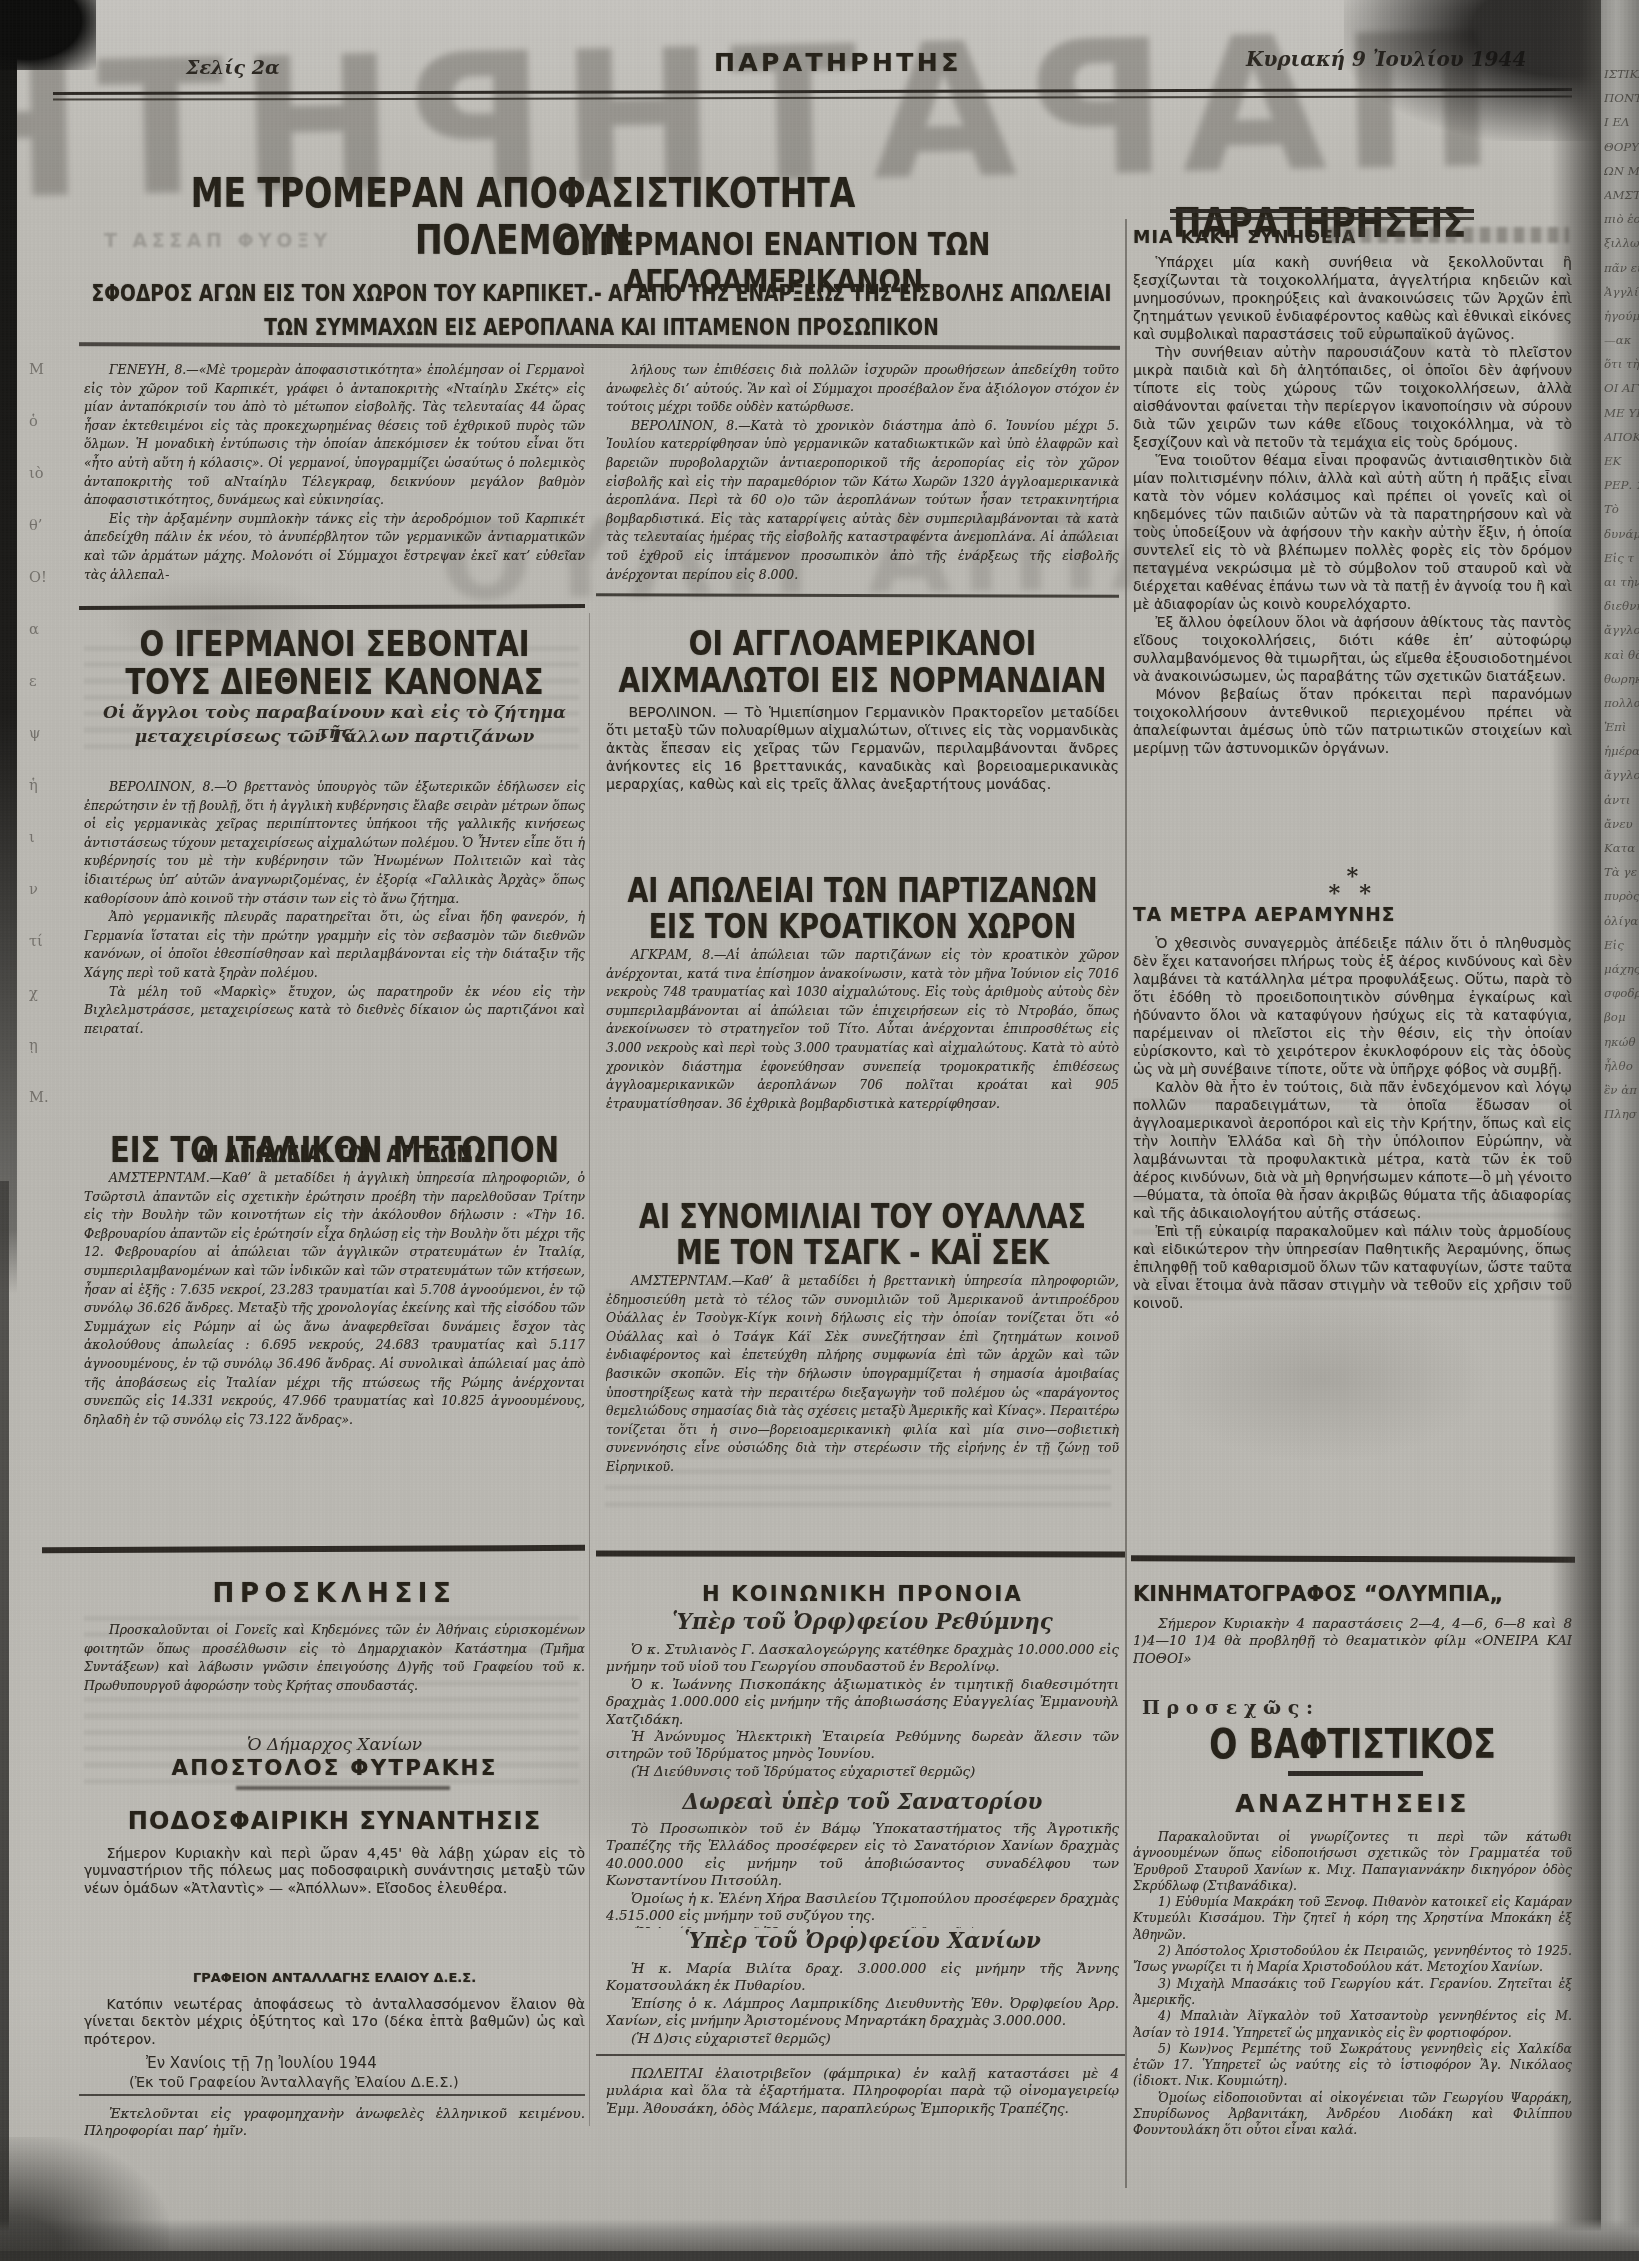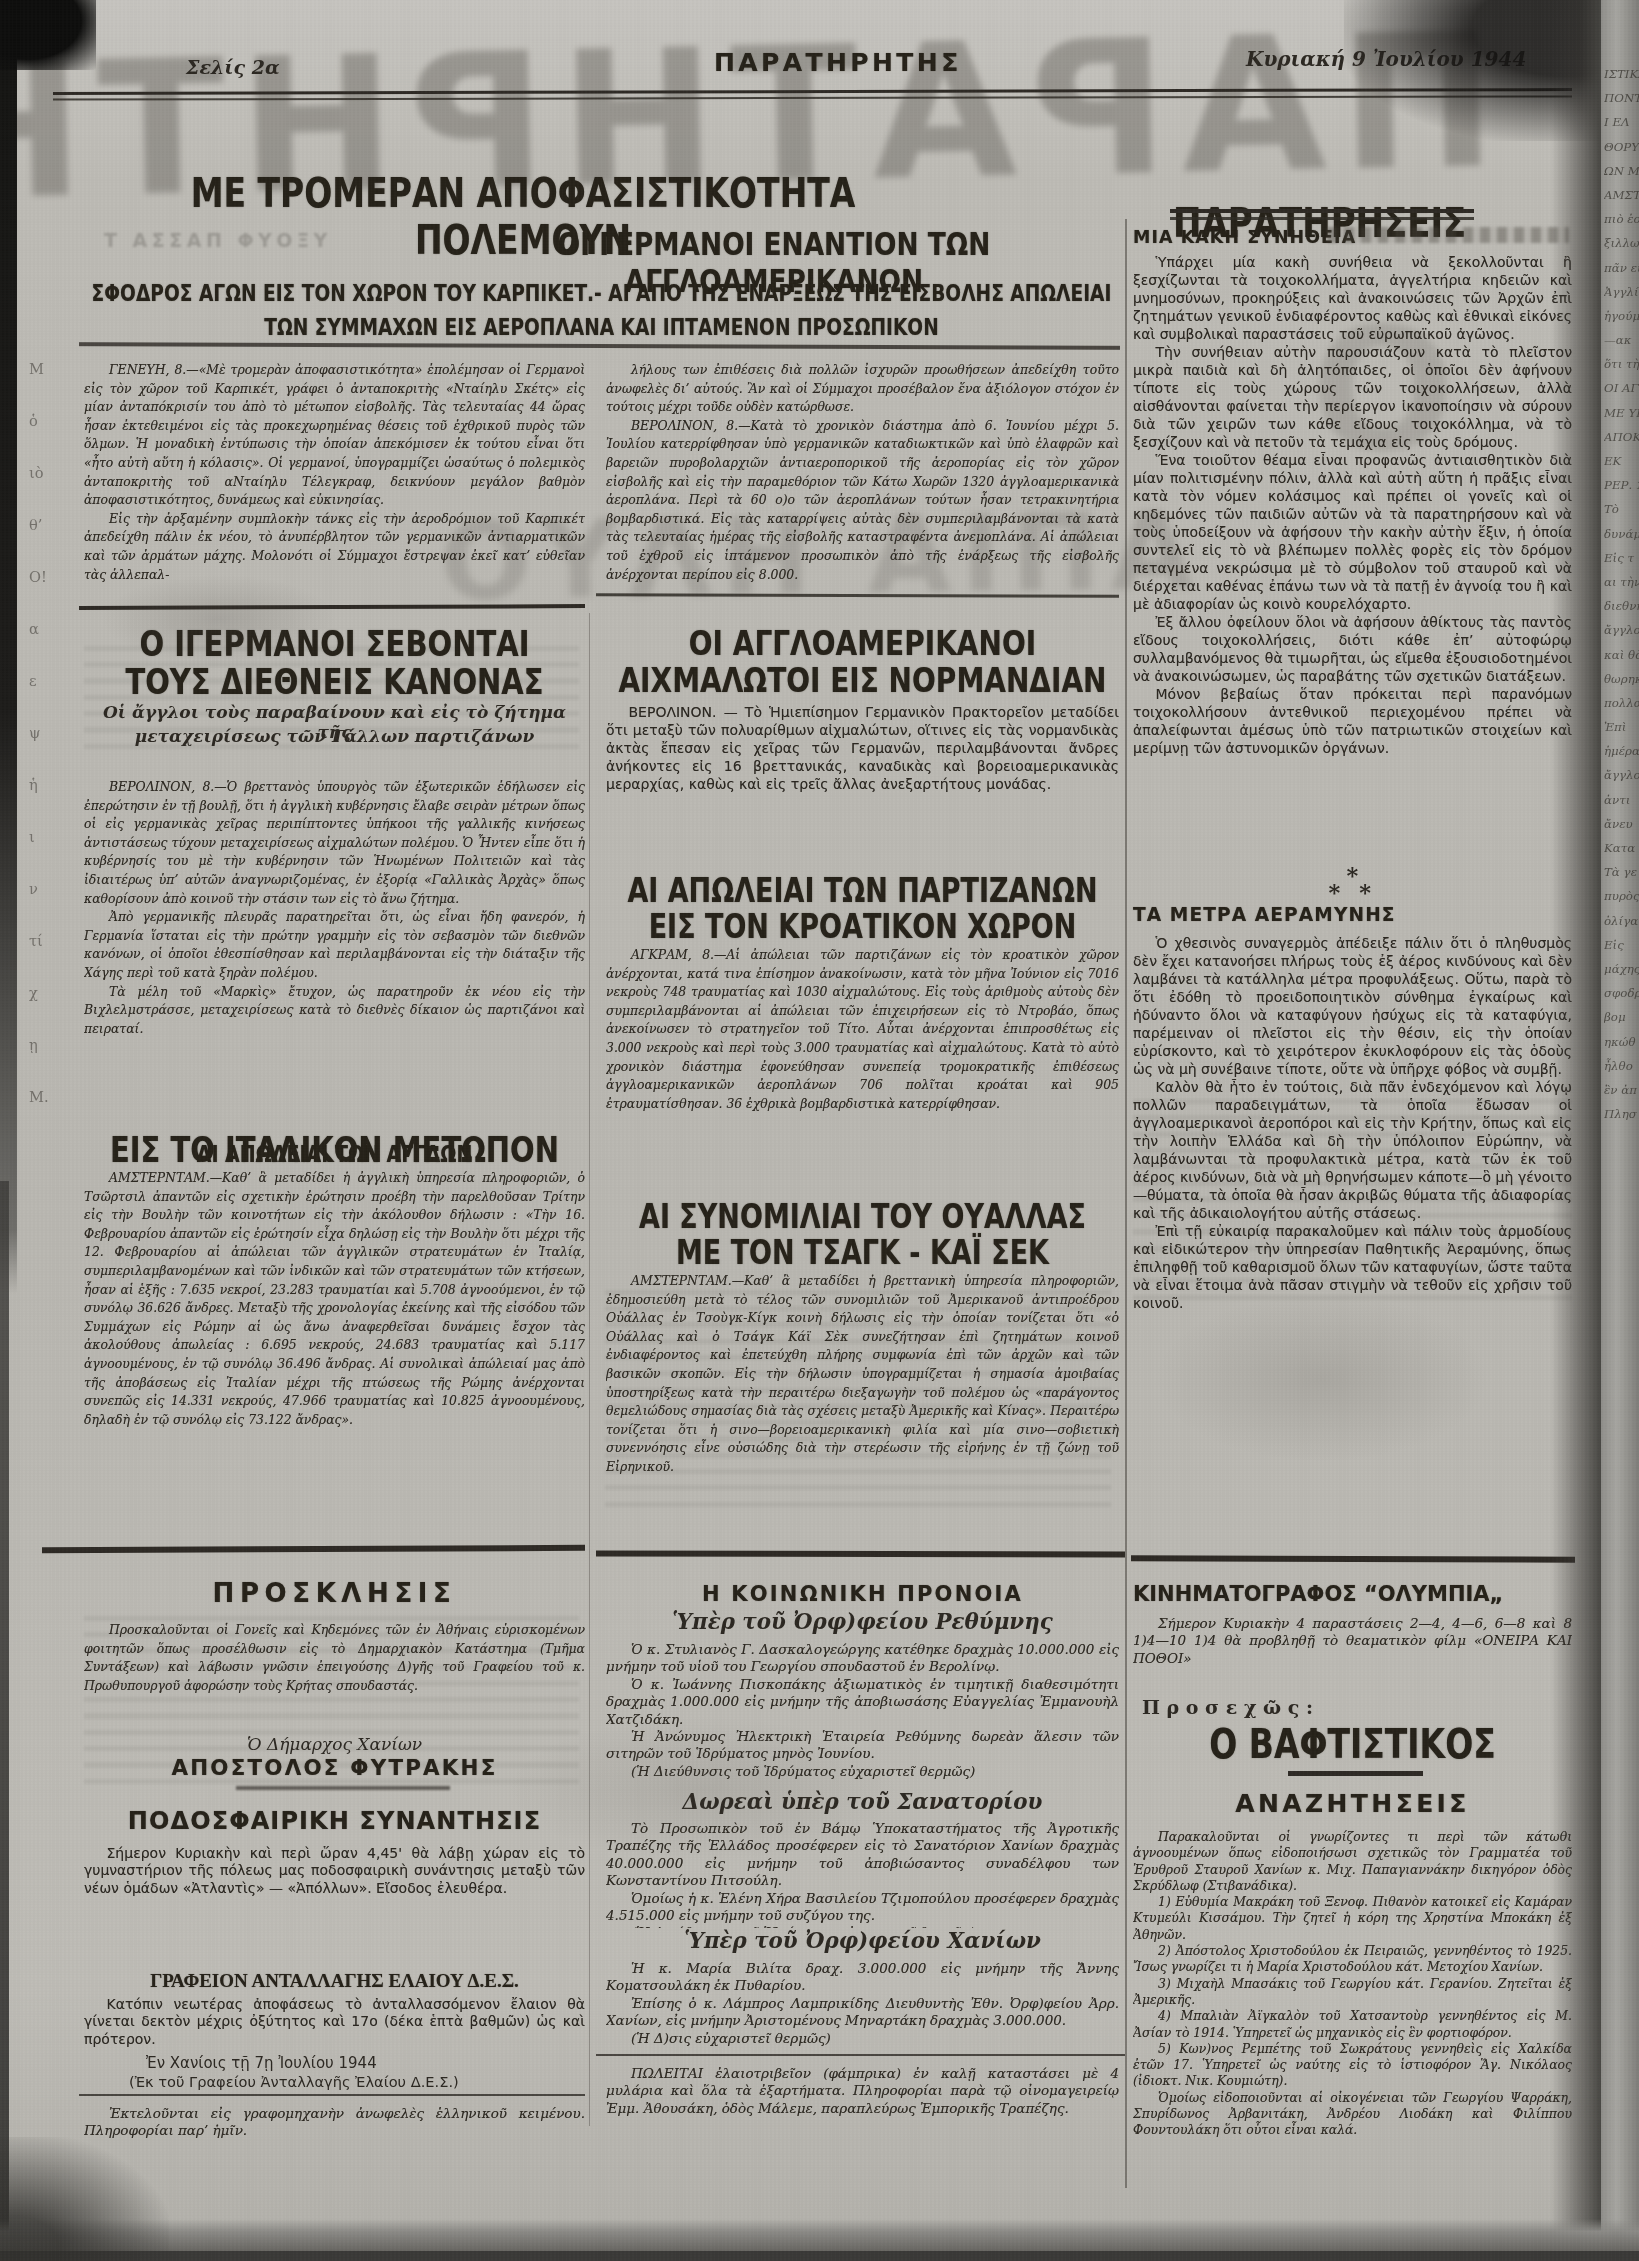--- a/index.html
+++ b/index.html
@@ -219,21 +219,21 @@
   <div class="abs content ctr" style="left:84px;top:1734px;width:501px;font-size:17px;font-style:italic;">Ὁ Δήμαρχος Χανίων</div>
   <div class="abs content head-sans ctr" style="left:84px;top:1755px;width:501px;font-size:21.4px;letter-spacing:2.2px;">ΑΠΟΣΤΟΛΟΣ ΦΥΤΡΑΚΗΣ</div>
 
   <div class="abs rule soft" style="left:236px;top:1786px;width:214px;height:3.9px;filter:blur(1.1px);opacity:.65;"></div>
 
   <div class="abs content head-sans ctr" style="left:84px;top:1807px;width:501px;font-size:24px;letter-spacing:1.1px;">ΠΟΔΟΣΦΑΙΡΙΚΗ ΣΥΝΑΝΤΗΣΙΣ</div>
   <div class="abs content body-sans plain-sans" style="left:84px;top:1845px;width:501px;height:101px;">
       <p>Σήμερον Κυριακὴν καὶ περὶ ὥραν 4,45' θὰ λάβῃ χώραν εἰς τὸ γυμναστήριον τῆς πόλεως μας ποδοσφαιρικὴ συνάντησις μεταξὺ τῶν νέων ὁμάδων «Ἀτλαντὶς» — «Ἀπόλλων». Εἴσοδος ἐλευθέρα.</p>
     </div>
 
-  <div class="abs content head-sans ctr" style="left:84px;top:1970px;width:501px;font-size:19px;font-family:Liberation Serif, serif;">ΓΡΑΦΕΙΟΝ ΑΝΤΑΛΛΑΓΗΣ ΕΛΑΙΟΥ Δ.Ε.Σ.</div>
+  <div class="abs content head-sans ctr" style="left:84px;top:1970px;width:501px;font-size:13px;">ΓΡΑΦΕΙΟΝ ΑΝΤΑΛΛΑΓΗΣ ΕΛΑΙΟΥ Δ.Ε.Σ.</div>
   <div class="abs content body-sans plain-sans" style="left:84px;top:1996px;width:501px;height:61px;">
       <p>Κατόπιν νεωτέρας ἀποφάσεως τὸ ἀνταλλασσόμενον ἔλαιον θὰ γίνεται δεκτὸν μέχρις ὀξύτητος καὶ 17ο (δέκα ἑπτὰ βαθμῶν) ὡς καὶ πρότερον.</p>
     </div>
   <div class="abs content" style="left:146px;top:2054px;font-family:var(--sans);font-size:15px;">Ἐν Χανίοις τῇ 7ῃ Ἰουλίου 1944</div>
   <div class="abs content" style="left:129px;top:2073px;font-family:var(--sans);font-size:14.6px;">(Ἐκ τοῦ Γραφείου Ἀνταλλαγῆς Ἐλαίου Δ.Ε.Σ.)</div>
   <div class="abs rule soft" style="left:79px;top:2094px;width:506px;height:2.2px;"></div>
   <div class="abs content body-serif fine-body" style="left:84px;top:2105px;width:501px;height:42px;">
       <p>Ἐκτελοῦνται εἰς γραφομηχανὴν ἀνωφελὲς ἑλληνικοῦ κειμένου. Πληροφορίαι παρ’ ἡμῖν.</p>
     </div>
 

